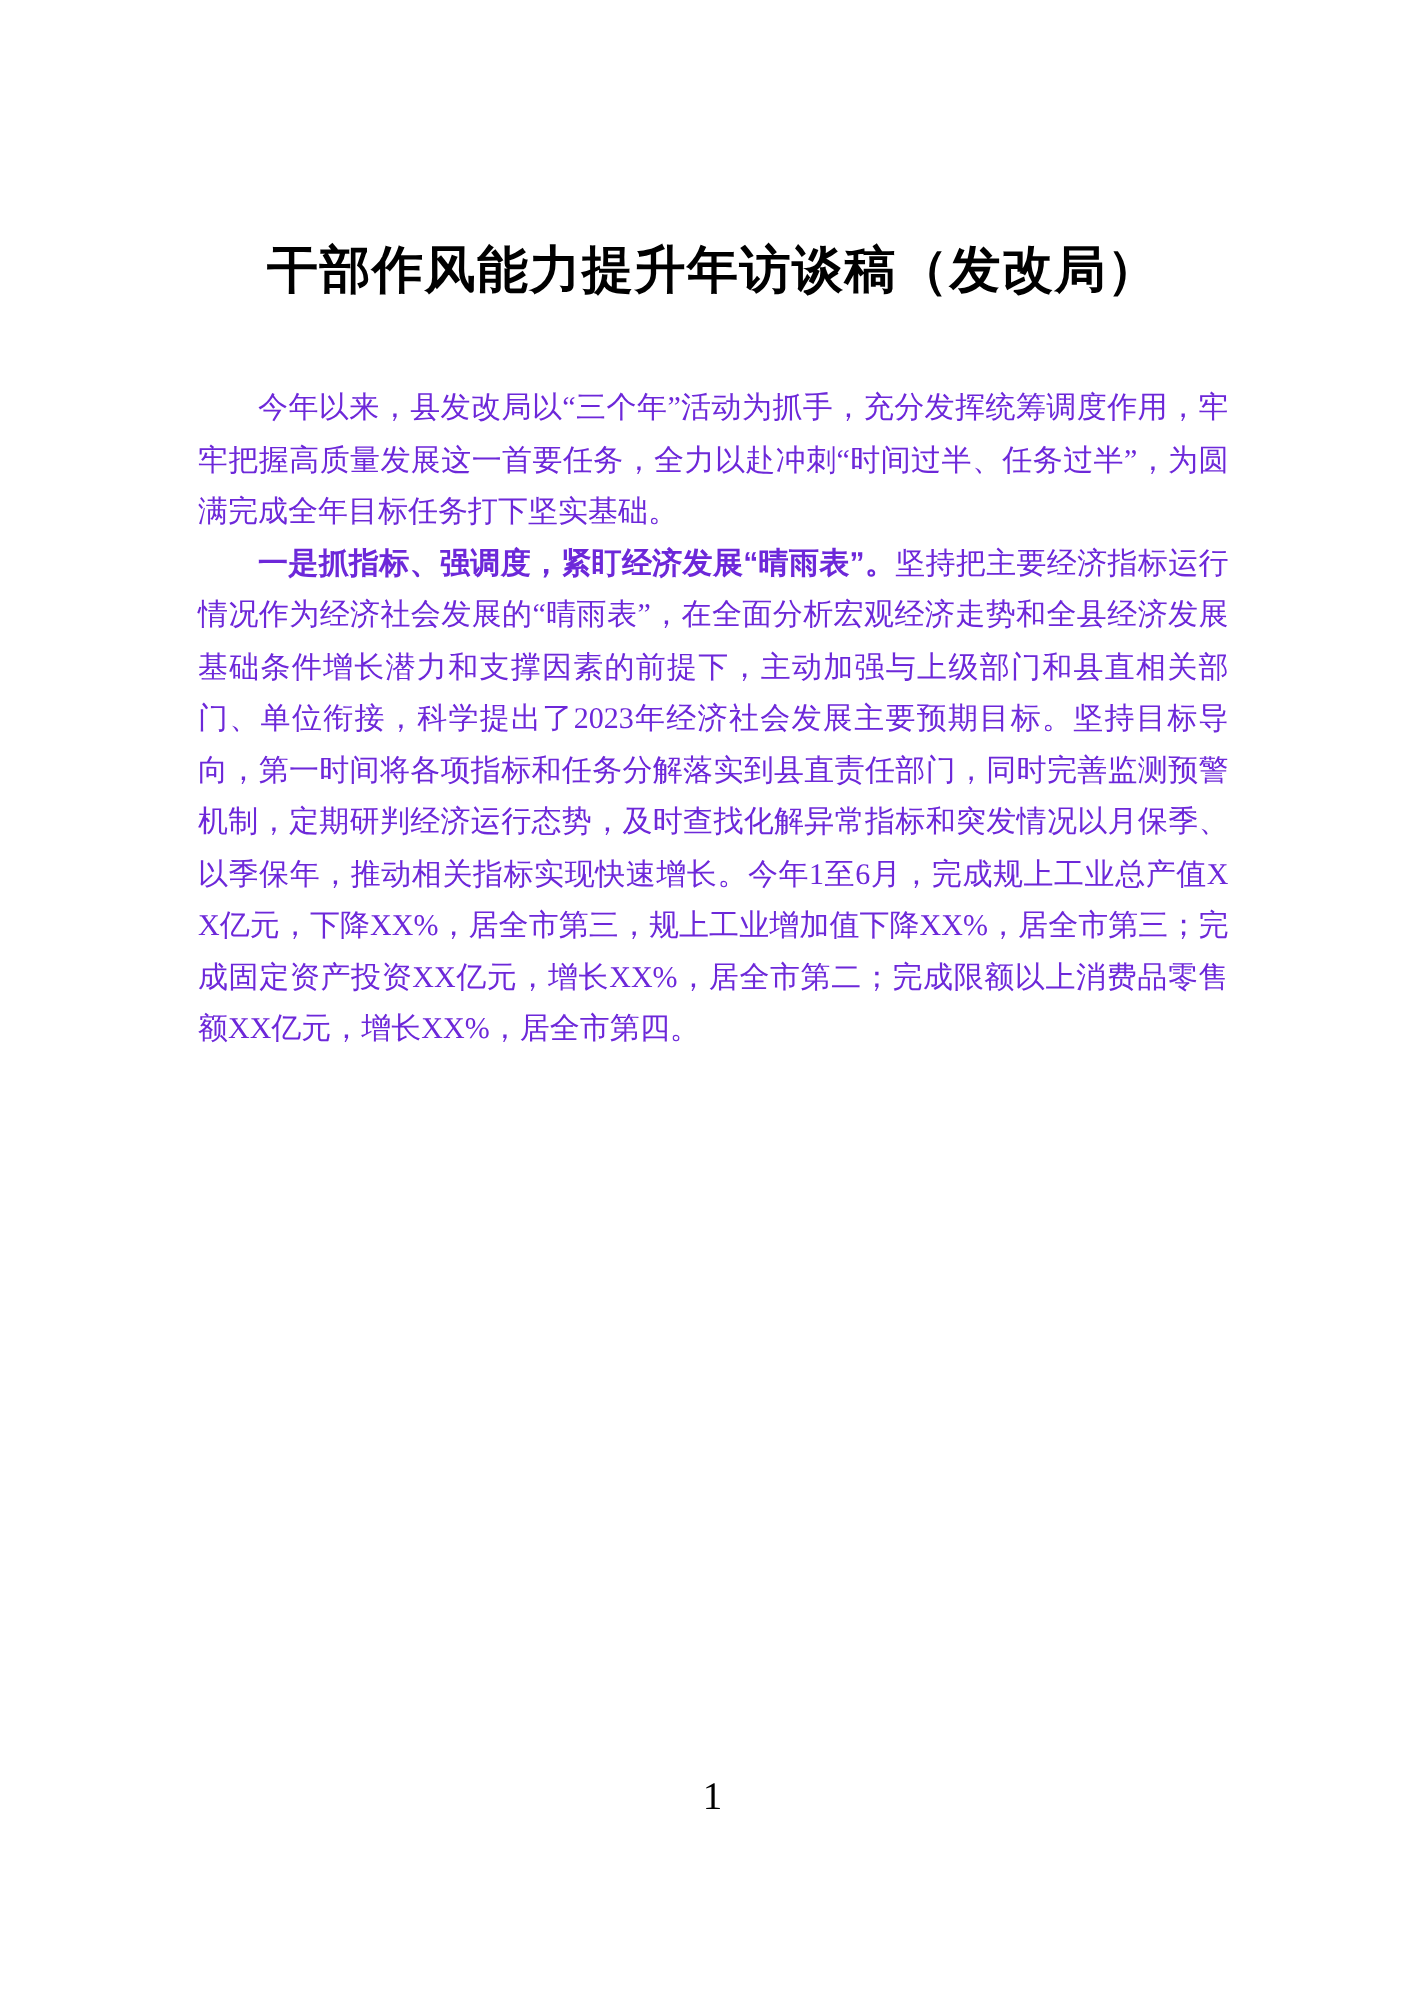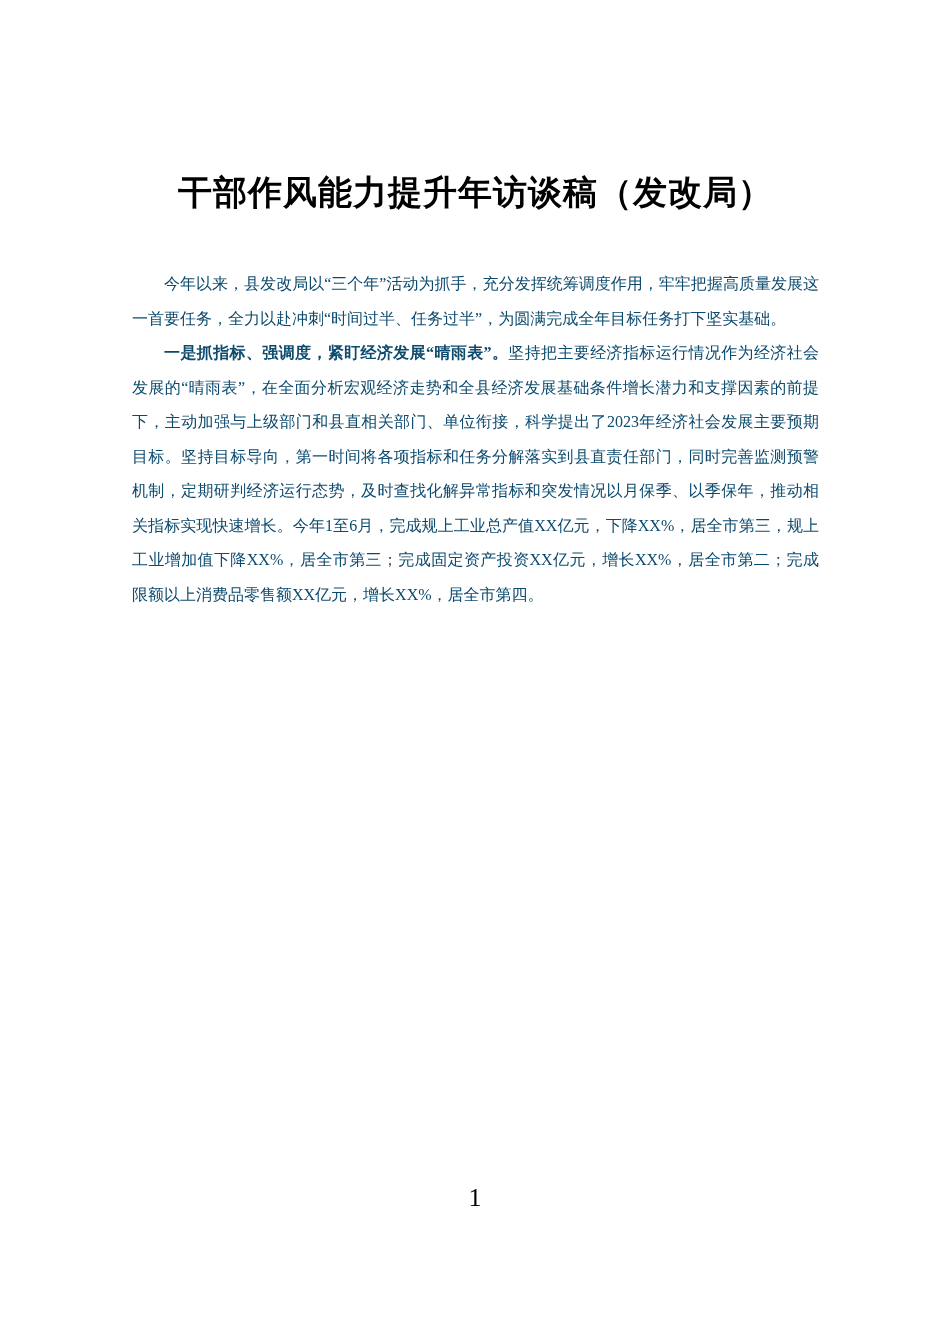--- a/index.html
+++ b/index.html
@@ -11,46 +11,46 @@
     position: relative;
     width: 950px;
     height: 1344px;
     background: #ffffff;
     overflow: hidden;
     color: #000;
   }
   .doc-content {
     position: absolute;
     left: 132px;
-    top: 170px;
+    top: 158px;
     width: 687px;
   }
   .doc-title {
     font-family: "Liberation Sans", sans-serif;
     font-weight: 700;
     font-size: 34px;
     line-height: 44px;
     text-align: center;
     letter-spacing: 1px;
     margin: 0 0 53px 0;
     color: #000;
   }
   .para {
     font-family: "Liberation Serif", serif;
-    font-size: 16px;
+    font-size: 20px;
     line-height: 34.5px;
     text-align: justify;
     text-justify: inter-ideograph;
     margin: 0;
     text-indent: 2em;
-    color: #0c4a6e;
+    color: #6d28d9;
     word-break: break-all;
   }
   .para .lead {
-    font-family: Liberation Serif, serif;
+    font-family: Liberation Sans, sans-serif;
     font-weight: 700;
   }
   .page-number {
     position: absolute;
     top: 1184px;
     left: 0;
     width: 950px;
     text-align: center;
     font-family: "Liberation Serif", serif;
     font-size: 26px;

